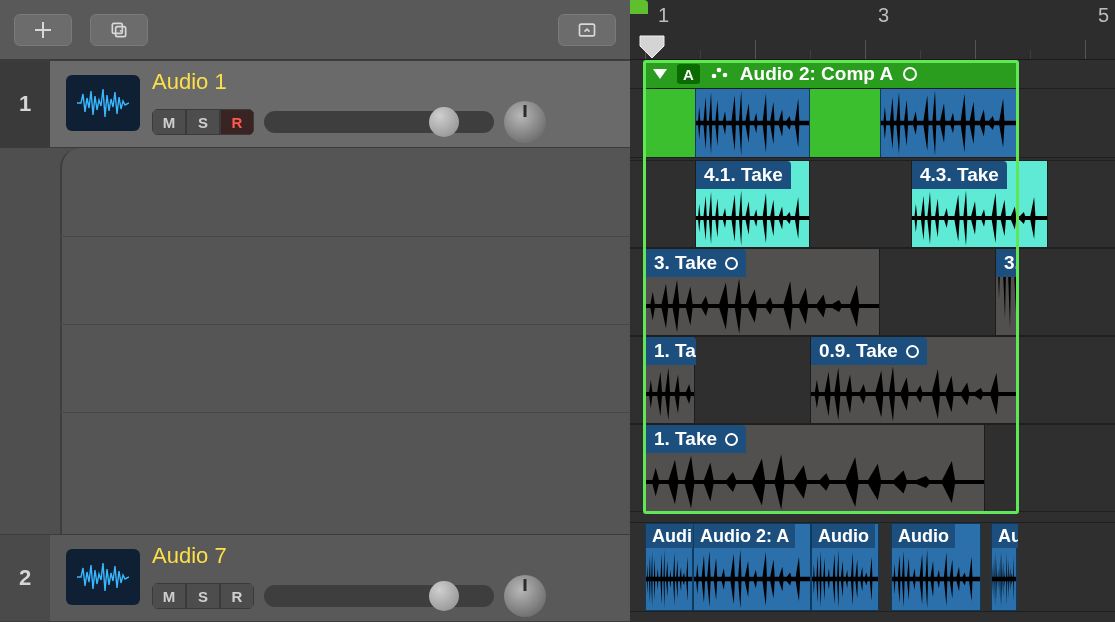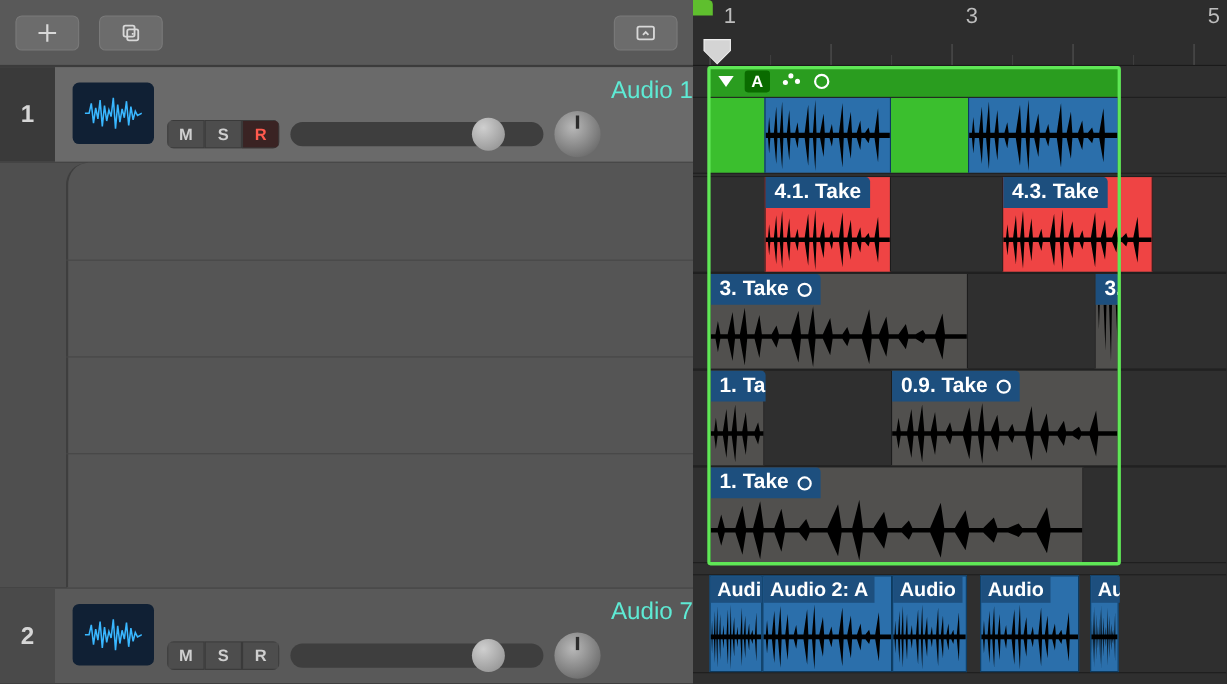--- a/index.html
+++ b/index.html
@@ -29,21 +29,21 @@
   #right-col { flex:1; position:relative; background:#2f2f2f; }
 
   
   .track-head { display:flex; align-items:flex-start; background:#595959; height:88px; border-top:1px solid #3c3c3c; border-bottom:1px solid #3c3c3c;}
   .track-head .tnum { width:50px; display:flex; align-items:center; justify-content:center; color:#d6d6d6; font-size:22px; font-weight:600; background:#4a4a4a; align-self:stretch;}
   .track-head.sel .tnum { background:#3a3a3a; }
   .track-head.sel { background:#6a6a6a; }
   .ticon { width:74px; height:56px; margin:14px 12px 0 16px; border-radius:6px; background:#102034; display:flex; align-items:center; justify-content:center; }
   .ticon svg { width:52px; height:30px; }
   .tmeta { flex:1; padding-top:8px; }
-  .tname { color:#5eead4; font-size:22px; margin-bottom:6px;text-align:right;}
+  .tname { color:#fde047; font-size:22px; margin-bottom:6px;}
   .tctrls { display:flex; align-items:center; gap:10px; }
   .msr { display:flex; border-radius:6px; overflow:hidden; }
   .msr button { width:34px; height:26px; background:#4d4d4d; border:1px solid #3a3a3a; color:#cfcfcf; font-size:15px; font-weight:600; display:flex; align-items:center; justify-content:center;}
   .msr button.rec-on { background:#3a2323; color:#ff5a4e; }
   .vol { position:relative; width:230px; height:22px; border-radius:11px; background:#3e3e3e; }
   .vol .thumb { position:absolute; top:-4px; width:30px; height:30px; border-radius:50%; background:radial-gradient(circle at 35% 30%, #cfcfcf, #8a8a8a); }
   .pan { width:42px; height:42px; border-radius:50%; background:radial-gradient(circle at 40% 35%, #b8b8b8, #585858); position:relative; align-self:center;}
   .pan::after { content:""; position:absolute; left:50%; top:4px; width:3px; height:12px; background:#2c2c2c; transform:translateX(-50%);}
   #left-col .take-gap { flex:1; background:#4f4f4f; position:relative; }
   #left-col .take-gap::before { content:""; position:absolute; left:60px; right:0; top:0; bottom:0; background:#555; border-left: 2px solid #3e3e3e; border-top-left-radius: 20px;}
@@ -60,21 +60,21 @@
   #comp-hdr .qf svg{width:20px;height:16px;}
   #comp-hdr .circ { width:14px;height:14px;border:2px solid #fff;border-radius:50%;}
 
   
   .seg { position:absolute; top:0; bottom:0; }
   .seg.green { background:#3bbf2e; }
   .seg.blue  { background:#2b6fab; border-left:1px solid #0d3b60; border-right:1px solid #0d3b60;}
 
   
   .clip { position:absolute; background:#51504e; border-left:1px solid #1c1c1c; border-right:1px solid #1c1c1c;}
-  .clip.sel { background:#ef4444; }
+  .clip.sel { background:#5eead4; }
   .clip .lbl { position:absolute; left:0; top:0; height:28px; background:#1d4f7e; color:#fff; font-size:19px; font-weight:600; padding:2px 8px; display:flex; align-items:center; gap:8px; white-space:nowrap; overflow:hidden; z-index:5; border-top-right-radius:4px;}
   .clip .lbl .circ { width:13px;height:13px;border:2px solid #fff;border-radius:50%; flex:none;}
   .wave { position:absolute; left:0; right:0; bottom:0; top:28px; }
   .wave.full { top:0; }
   .wave svg { width:100%; height:100%; display:block;}
 
   
   .a6clip { position:absolute; top:0; bottom:0; background:#2b6fab; border:1px solid #0d3b60; }
   .a6clip .lbl { position:absolute; left:0; top:0; height:24px; background:#1d4f7e; color:#fff; font-size:18px; font-weight:600; padding:0 6px; display:flex; align-items:center; white-space:nowrap; overflow:hidden;}
 
@@ -199,20 +199,21 @@
     <div id="right-col">
 
       <div id="comp-hdr" style="left:15px; top:0; width:372px;">
         <div class="tri"></div>
         <div class="abox">A</div>
         <div class="qf"><svg viewBox="0 0 20 16">
               <circle cx="4" cy="12" r="2.3" fill="#fff"></circle>
               <circle cx="9" cy="6" r="2.3" fill="#fff"></circle>
               <circle cx="15" cy="11" r="2.3" fill="#fff"></circle>
             </svg></div>
+        <span>Audio 2: Comp A</span>
         <div class="circ"></div>
       </div>
 
       <div class="lane" style="top:28px; height:70px;">
         <div class="seg green" style="left:15px; width:50px;"></div>
         <div class="seg blue" style="left:65px; width:115px;">
           <div class="wave full lblue">
               <svg viewBox="0 0 210 86" preserveAspectRatio="none">
                 <use href="#wfA"></use>
               </svg>

